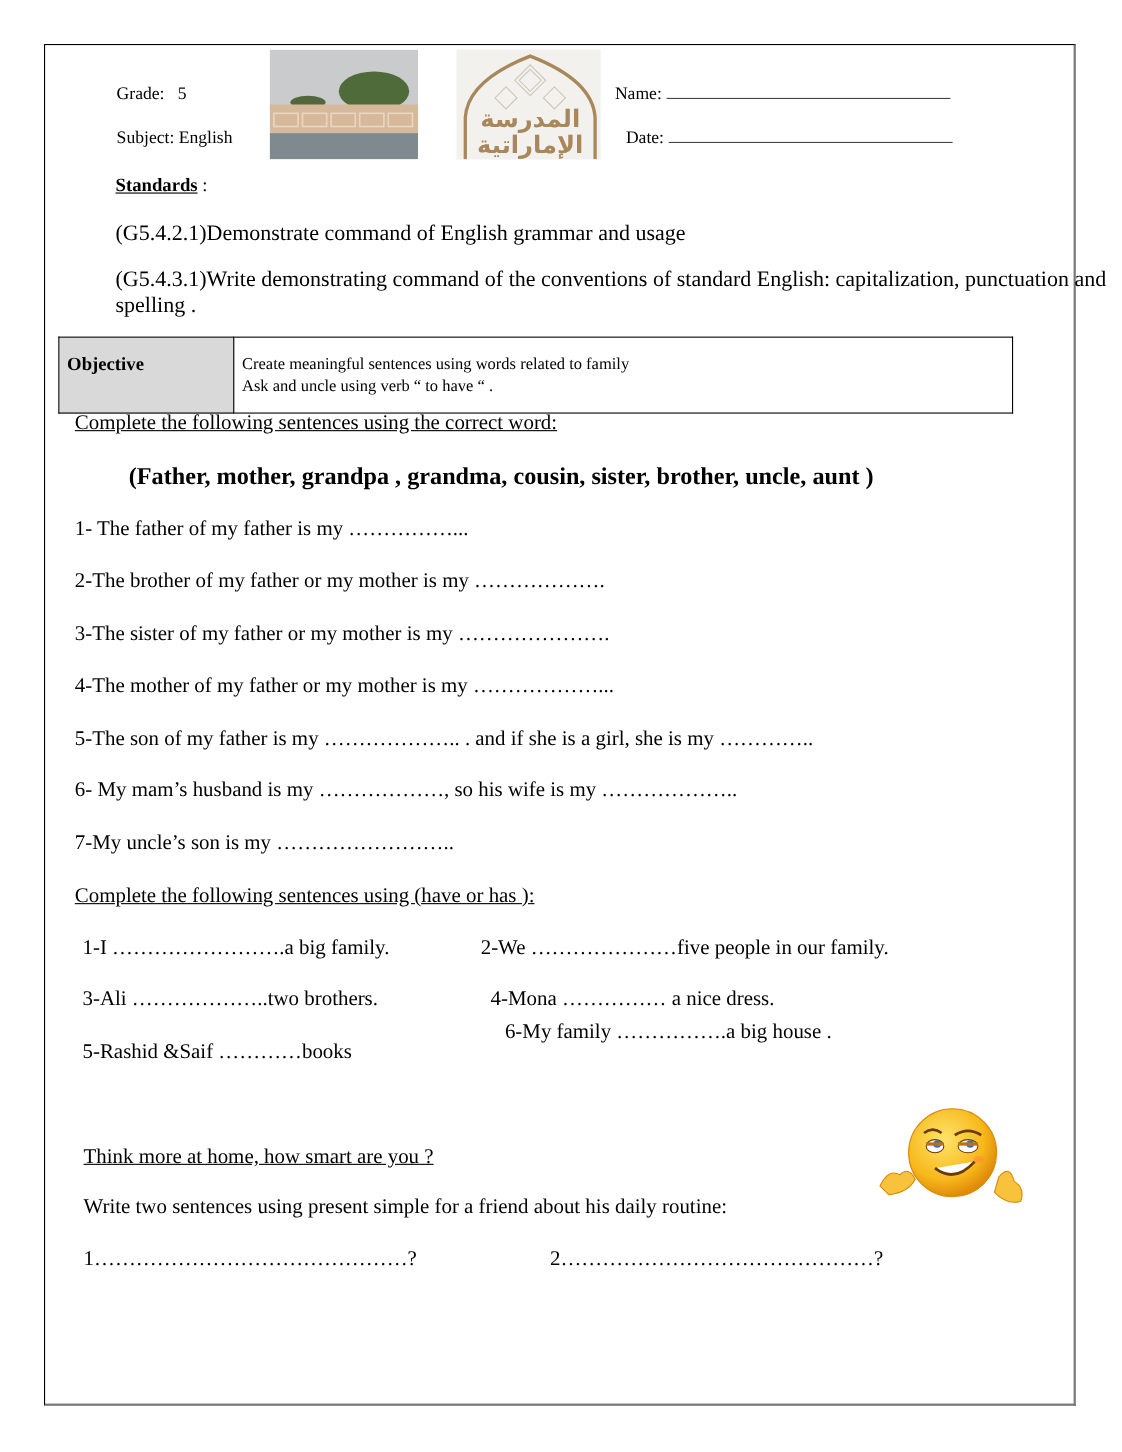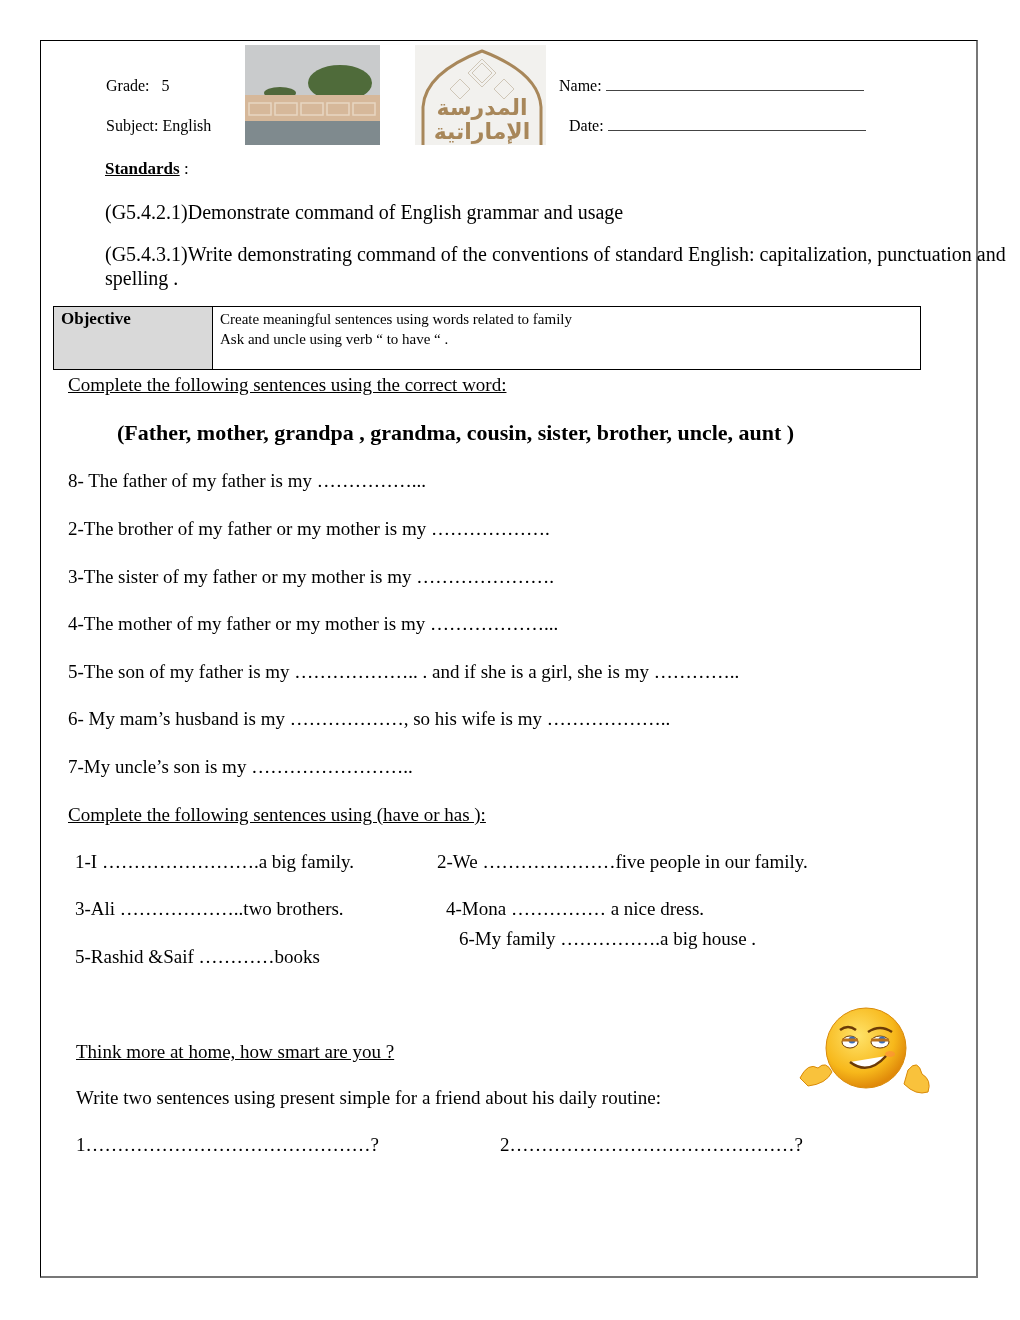--- a/index.html
+++ b/index.html
@@ -10,21 +10,21 @@
            border-right: 2px solid #777; border-bottom: 2px solid #777; box-sizing: border-box; }
   .abs { position: absolute; white-space: nowrap; }
   .small { font-size: 20px; }
   .hdr-label { font-size: 16px; }
   .blank-line { display: inline-block; border-bottom: 1px solid #444; height: 12px; vertical-align: baseline; }
   .photo { position: absolute; left: 245px; top: 45px; width: 135px; height: 100px; overflow: hidden; }
   .logo { position: absolute; left: 381px; top: 45px; width: 131px; height: 100px; background: #f2f1ee; overflow: hidden; margin-left: 34px; }
   .std-title { font-weight: bold; text-decoration: underline; font-size: 17px; }
   .obj-table { position: absolute; left: 53px; top: 306px; width: 868px; height: 64px;
                border-collapse: collapse; border: 1.5px solid #000; }
-  .obj-table td { border: 1px solid #000; vertical-align: top; padding: 2px 7px; }
+  .obj-table td { border: 1px solid #000; vertical-align: top; padding: 14px 7px; }
   .obj-head { background: #d9d9d9; width: 144px; font-weight: bold; font-size: 17px; }
   .obj-body { font-size: 15px; line-height: 20px; }
   .sec-title { font-weight: normal; text-decoration: underline; font-size: 19px; }
   .word-bank { font-weight: bold; font-size: 22px; }
   .q { font-size: 19px; }
   .emoji { position: absolute; left: 790px; top: 1000px; width: 150px; height: 110px; }
 </style>
 </head>
 <body>
 
@@ -90,21 +90,21 @@
       <div>Create meaningful sentences using words related to family</div>
       <div>Ask and uncle using verb “ to have “ .</div>
     </td>
   </tr>
 </tbody>
   </table>
 
 <div class="abs sec-title" style="left:68px; top:374px;">Complete the following sentences  using the correct word:</div>
 <div class="abs word-bank" style="left:117px; top:420px;">(Father, mother, grandpa , grandma, cousin, sister, brother, uncle, aunt )</div>
 
-<div class="abs q" style="left:68px; top:470px;">8-  The father of my father is my ……………...</div>
+<div class="abs q" style="left:68px; top:470px;">1-  The father of my father is my ……………...</div>
 <div class="abs q" style="left:68px; top:518px;">2-The brother of my father or my mother is my ……………….</div>
 <div class="abs q" style="left:68px; top:566px;">3-The sister of my father or my mother is my ………………….</div>
 <div class="abs q" style="left:68px; top:613px;">4-The mother of my father or my mother is my ………………...</div>
 <div class="abs q" style="left:68px; top:661px;">5-The son of my father is my ……………….. . and if she is a girl, she is my …………..</div>
 <div class="abs q" style="left:68px; top:708px;">6- My mam’s husband is my ………………, so his wife is my ………………..</div>
 <div class="abs q" style="left:68px; top:756px;">7-My uncle’s son is my ……………………..</div>
 
 <div class="abs sec-title" style="left:68px; top:804px;">Complete the following sentences using    (have or has ):</div>
 
 <div class="abs q" style="left:75px; top:851px;">1-I …………………….a big family.</div>

